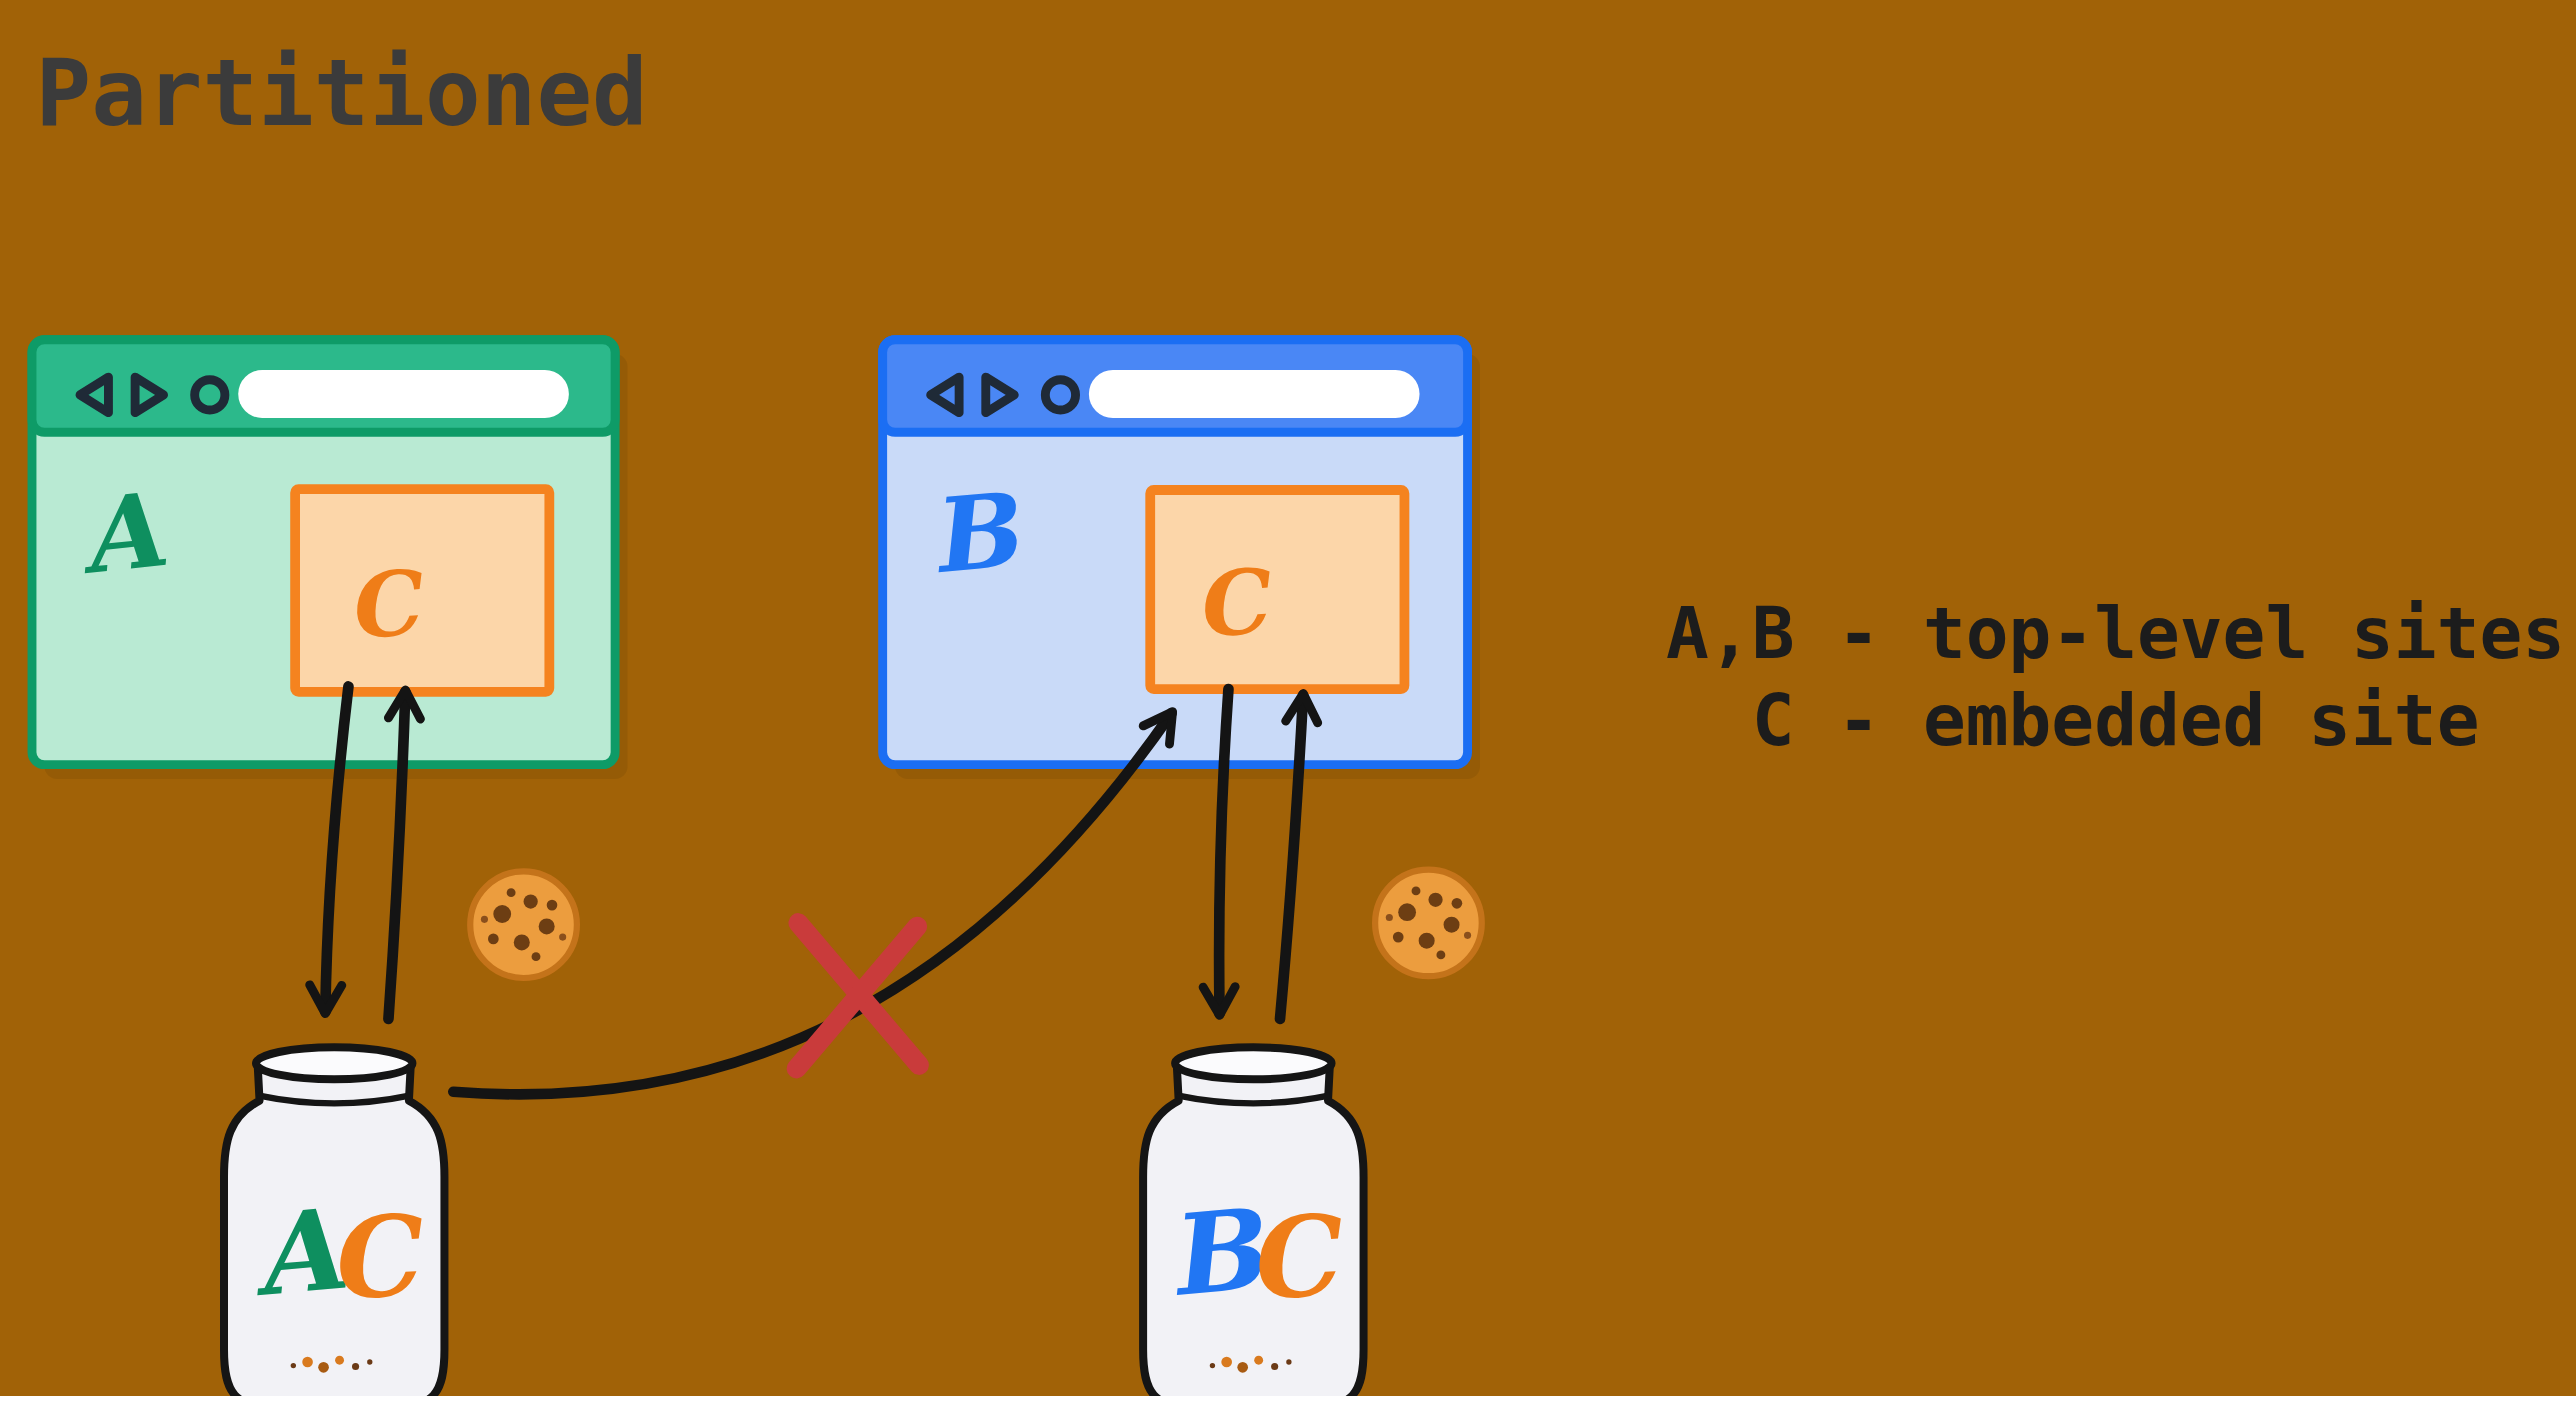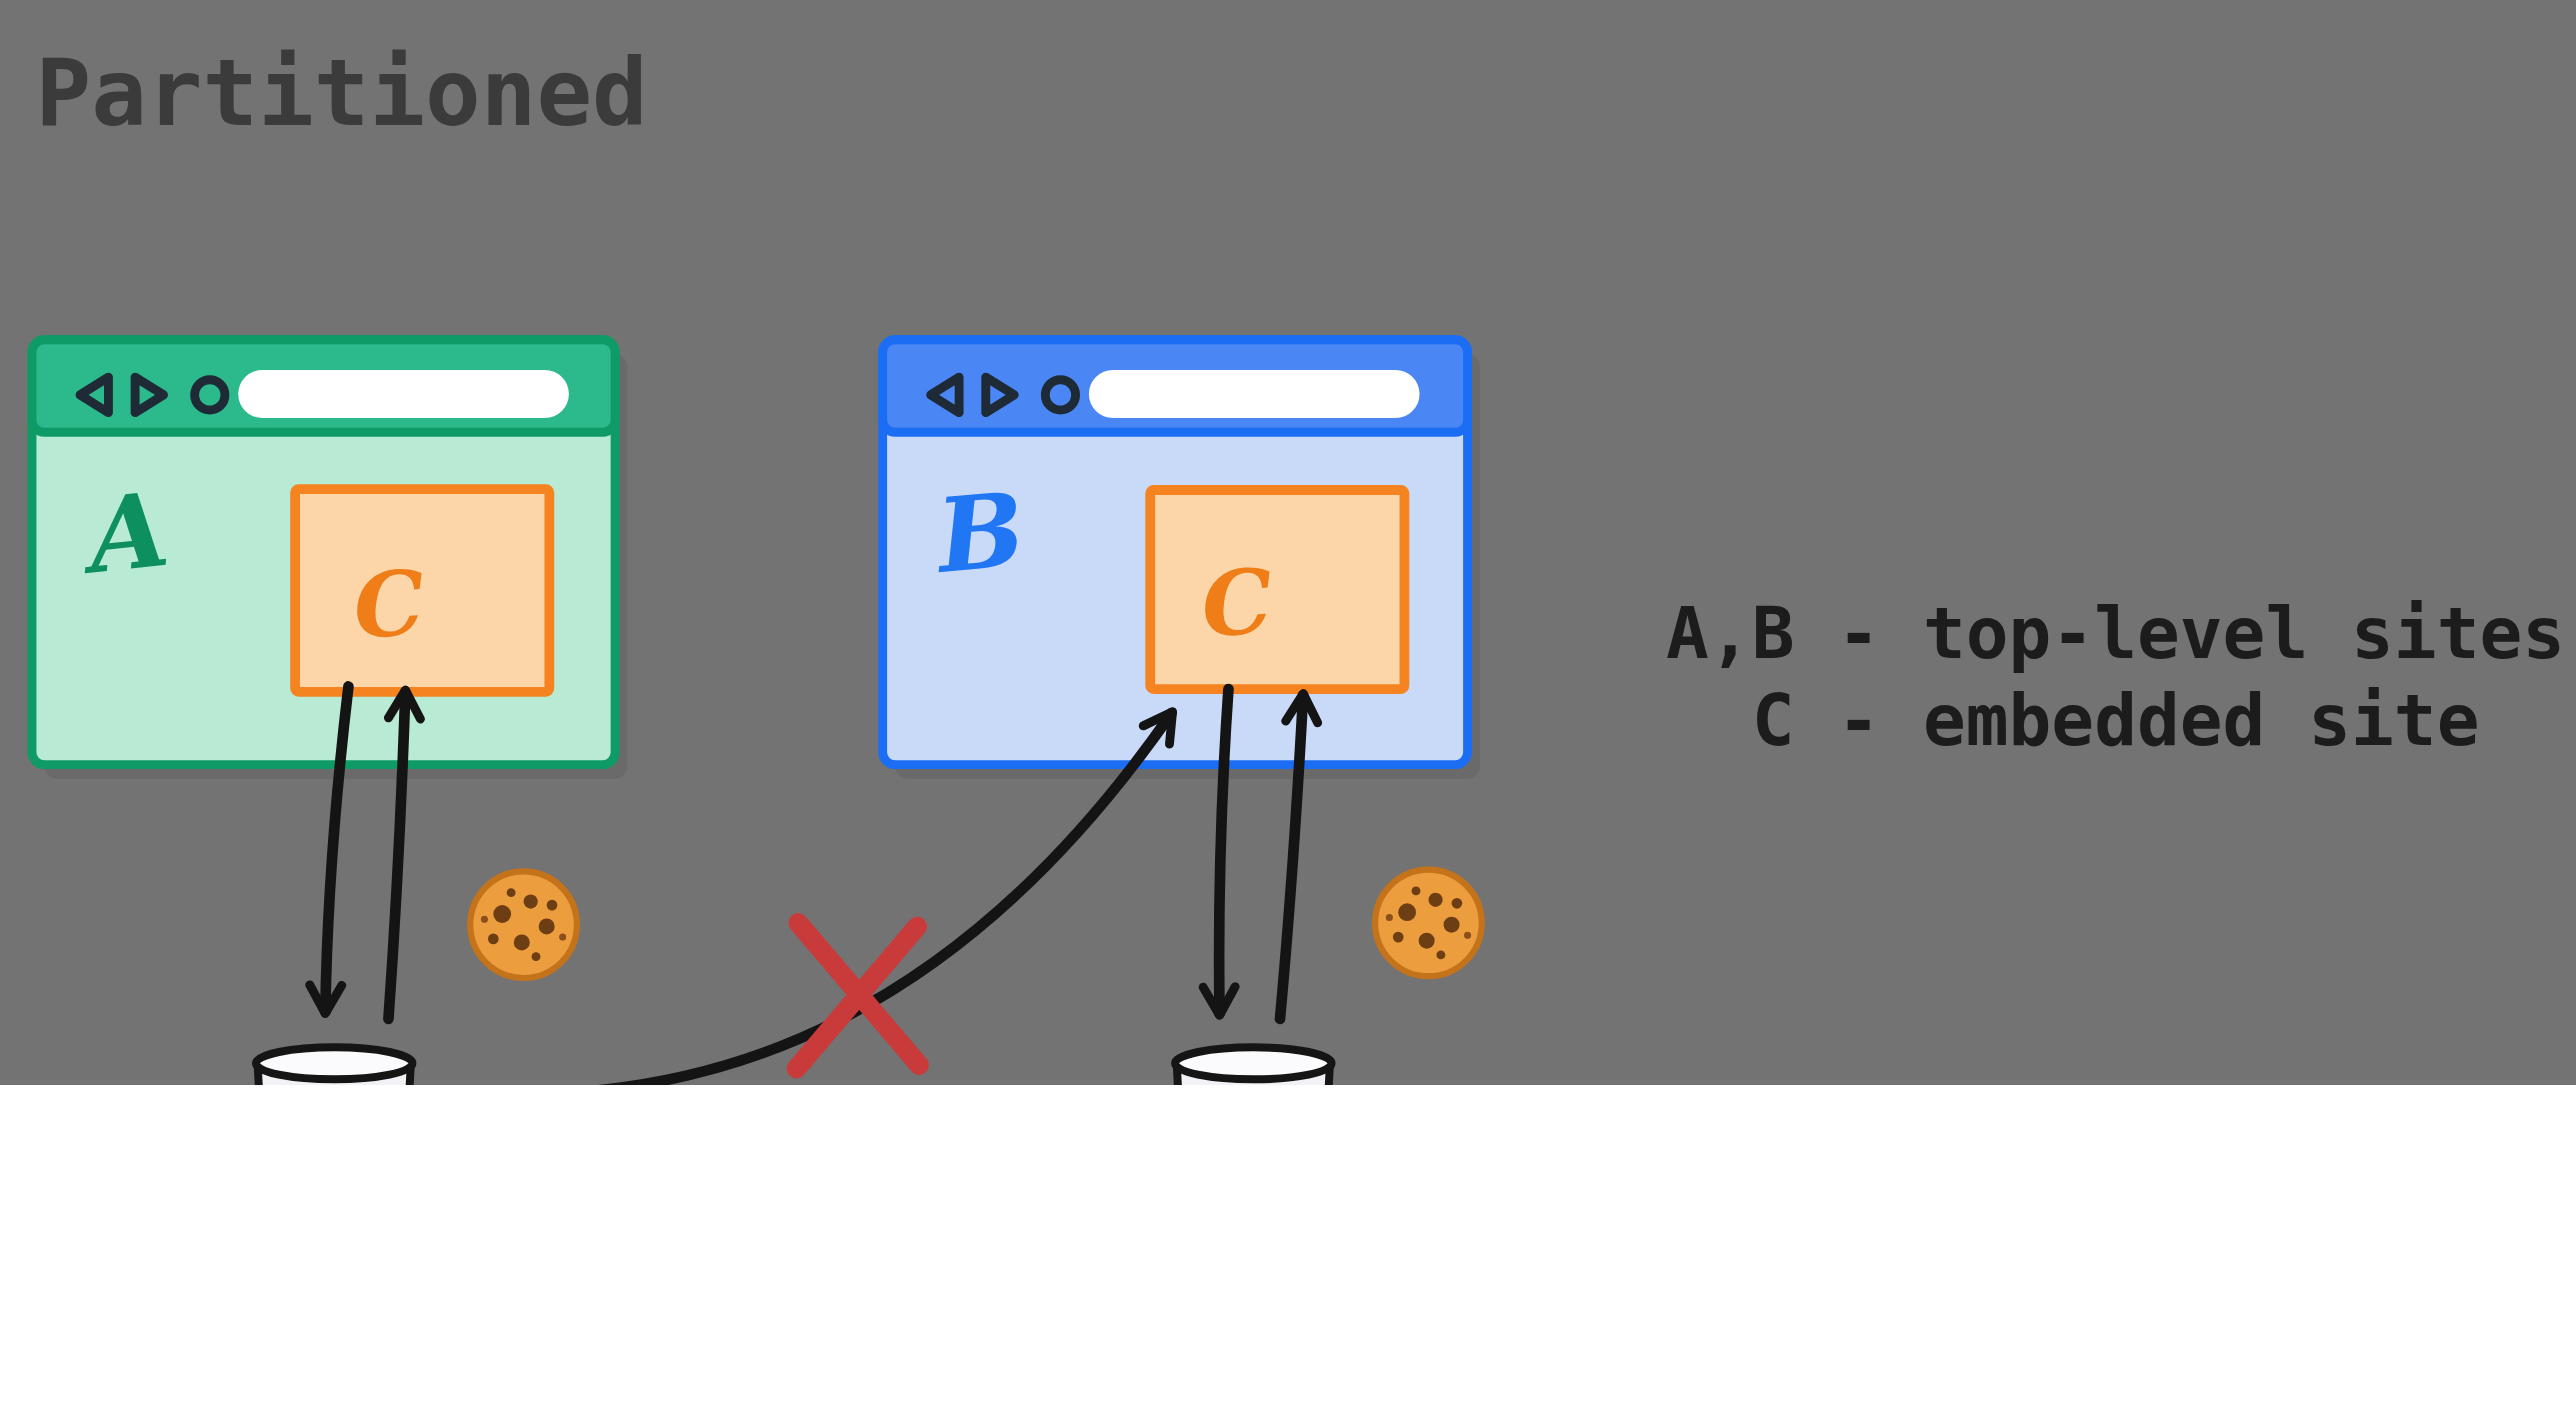--- a/index.html
+++ b/index.html
@@ -1,20 +1,20 @@
 <!DOCTYPE html>
 <html style="font-size:14.2px"><head>
 <meta charset="utf-8">
 <style>
   html, body { margin: 0; padding: 0; background: #ffffff; }
   #canvas {
     position: relative;
     width: 2576px;
-    height: 1085px;
-    background: #737373;
+    height: 1396px;
+    background: #a16207;
     overflow: hidden;
     font-family: "DejaVu Sans Mono", monospace;
   }
   svg { display: block; }
   .mono-title {
     font-family: "DejaVu Sans Mono", "Liberation Mono", monospace;
     font-weight: 700;
   }
   .mono-legend {
     font-family: "DejaVu Sans Mono", "Liberation Mono", monospace;

